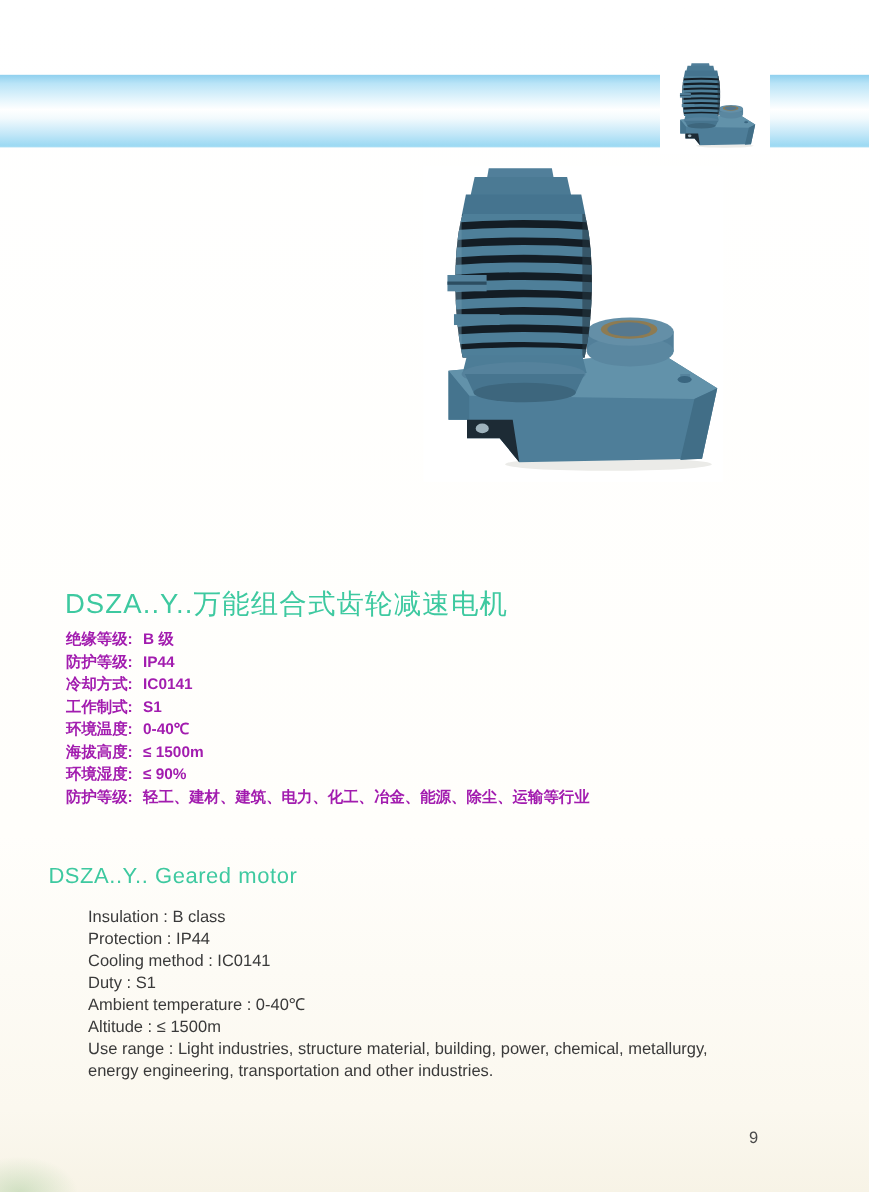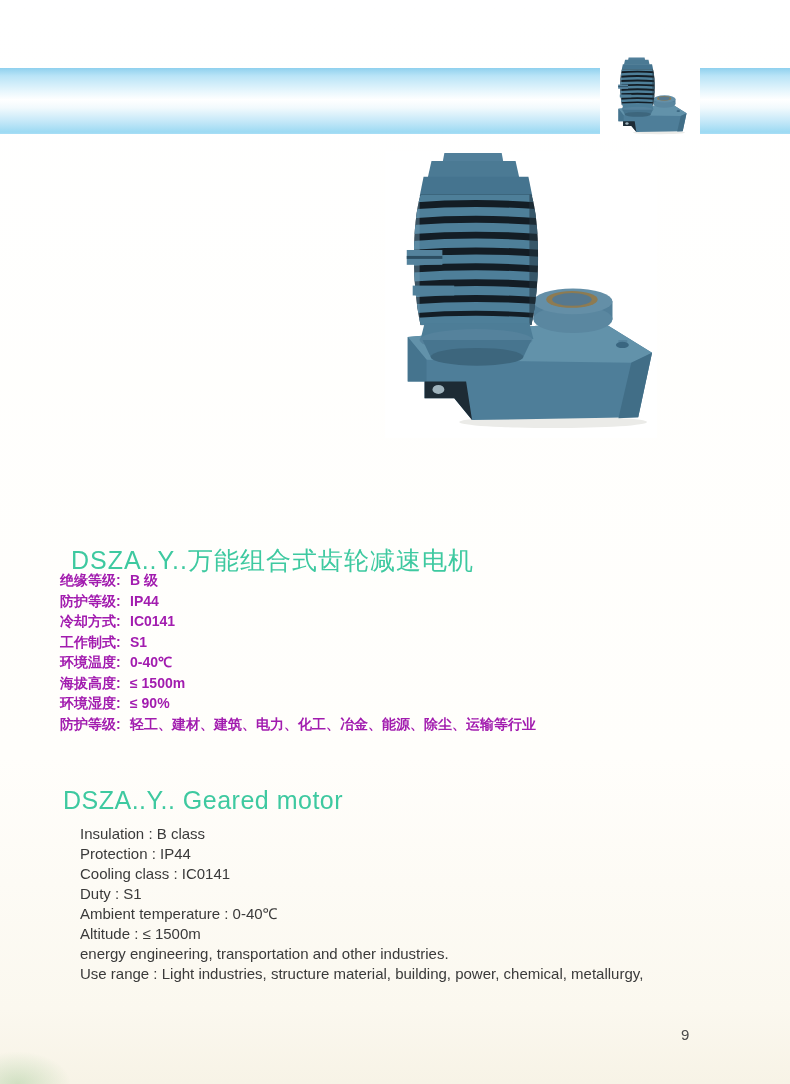--- a/index.html
+++ b/index.html
@@ -31,22 +31,22 @@
     position:absolute; left:385px; top:151px; width:272px; height:287px;
     background:#ffffff;
   }
   .main-photo svg { display:block; width:100%; height:100%; }
 
   .cn-heading {
     position:absolute; left:59px; top:532px;
     font-size:25px; font-weight:500; letter-spacing:1px;
   }
   .en-heading {
-    position:absolute; left:63px; top:786px;
-    font-size:25px; font-weight:500; letter-spacing:0.5px;
+    position:absolute; left:44px; top:786px;
+    font-size:20px; font-weight:500; letter-spacing:0.5px;
   }
   .accent { color:#3ec9a0; }
 
   .cn-specs { position:absolute; left:60px; top:570px; }
   .spec-row { display:flex; font-size:14px; font-weight:600; color:#a21caf;
               line-height:20.5px; white-space:nowrap; }
   .spec-label { width:70px; flex:0 0 70px; }
   .spec-value { }
 
   .en-specs { position:absolute; left:60px; top:824px;margin-left:20px; }
@@ -134,21 +134,21 @@
     <use href="#motor-sym"></use>
   </svg>
 </div>
 
 <div class="main-photo">
   <svg viewBox="0 0 275 290">
     <use href="#motor-sym"></use>
   </svg>
 </div>
 
-<h1 class="cn-heading accent" style="margin:12px; font-weight:500;">DSZA..Y..万能组合式齿轮减速电机</h1>
+<h1 class="cn-heading accent" style="margin:0; font-weight:500;">DSZA..Y..万能组合式齿轮减速电机</h1>
 
 <div class="cn-specs">
   <div class="spec-row">
     <span class="spec-label">绝缘等级:</span>
     <span class="spec-value">B 级</span>
   </div>
   <div class="spec-row">
     <span class="spec-label">防护等级:</span>
     <span class="spec-value">IP44</span>
   </div>
@@ -176,23 +176,23 @@
     <span class="spec-label">防护等级:</span>
     <span class="spec-value">轻工、建材、建筑、电力、化工、冶金、能源、除尘、运输等行业</span>
   </div>
 </div>
 
 <h2 class="en-heading accent" style="margin:0; font-weight:500;">DSZA..Y.. Geared motor</h2>
 
 <div class="en-specs">
   <div class="en-line">Insulation : B class</div>
   <div class="en-line">Protection : IP44</div>
-  <div class="en-line">Cooling class : IC0141</div>
+  <div class="en-line">Cooling method : IC0141</div>
   <div class="en-line">Duty : S1</div>
   <div class="en-line">Ambient temperature : 0-40℃</div>
   <div class="en-line">Altitude : ≤ 1500m</div>
+  <div class="en-line">Use range : Light industries, structure material, building, power, chemical, metallurgy,</div>
   <div class="en-line">energy engineering, transportation and other industries.</div>
-  <div class="en-line">Use range : Light industries, structure material, building, power, chemical, metallurgy,</div>
 </div>
 
 <div class="page-number">9</div>
 
 <div class="corner-tint"></div>
 
 </body></html>

